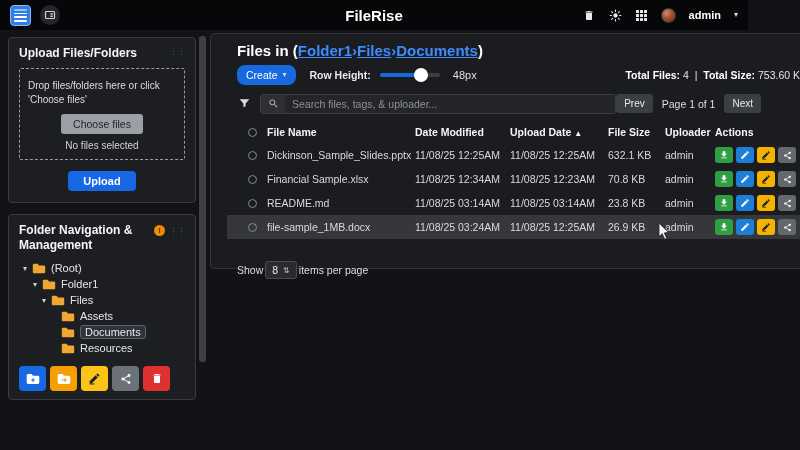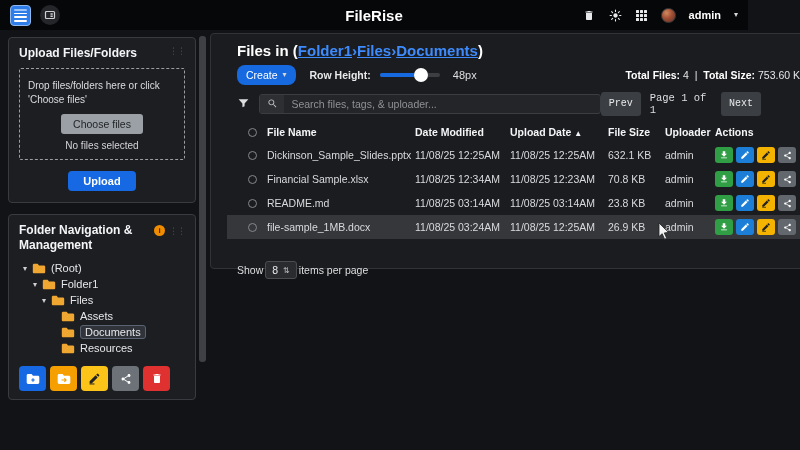--- a/index.html
+++ b/index.html
@@ -82,21 +82,21 @@
   .totals b { color:#fff; }
   .search-row { margin-top:8px; display:flex; align-items:center; height:21px; }
   .funnel { width:14px; display:flex; justify-content:center; }
   .search-box { margin-left:9px; width:356px; height:20px; display:flex; align-items:center;
     background:#242529; border:1px solid #3c3d41; border-radius:3px; overflow:hidden; }
   .search-ic-box { width:24px; height:100%; display:flex; align-items:center; justify-content:center;
     background:#2d2f33; }
   .search-box input { flex:1; background:transparent; border:none; outline:none; color:#c9cacd;
     font-size:10.5px; padding:0 7px; font-family:inherit; }
   .search-box input::placeholder { color:#8f9195; }
-  .pager { margin-left:auto; margin-right:74px; display:flex; gap:9px;font-family:Liberation Mono, monospace; }
+  .pager { margin-left:auto; margin-right:74px; display:flex; align-items:center; gap:9px; }
   .pg-btn { background:#3b3e43; color:#e8e9ea; border:none; border-radius:3px;
     font-size:10px; padding:4px 8px; font-family:inherit; }
   .pg-status { font-size:10.5px; color:#dedfe1; }
   
   .ftable { margin:7px -10px 0; }
   .frow { display:grid; grid-template-columns:30px 148px 95px 98px 57px 50px 1fr;
     align-items:center; height:24px; padding:0 0 0 10px; font-size:10.5px; color:#d9dadd; }
   .frow.head { height:22px; font-weight:bold; color:#f4f5f6; }
   .frow.hl { background:#35373b; }
   .chk { width:9px; height:9px; border:1.5px solid #85888d; border-radius:50%; }

